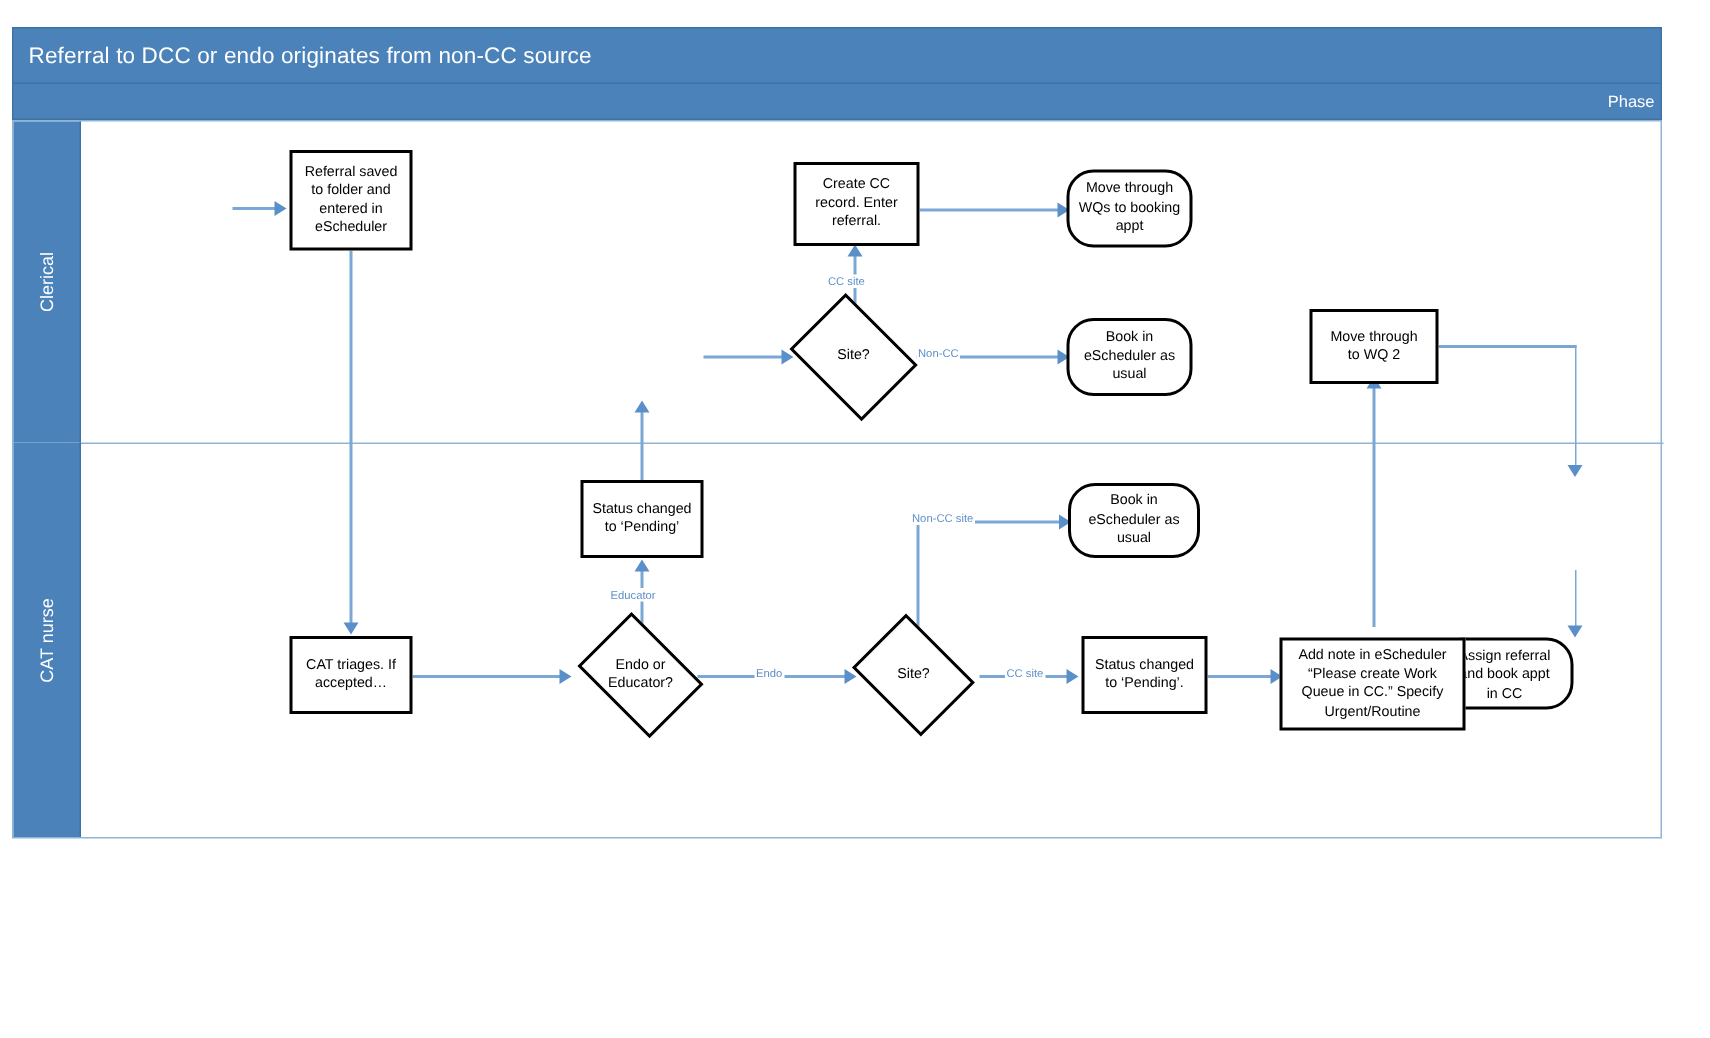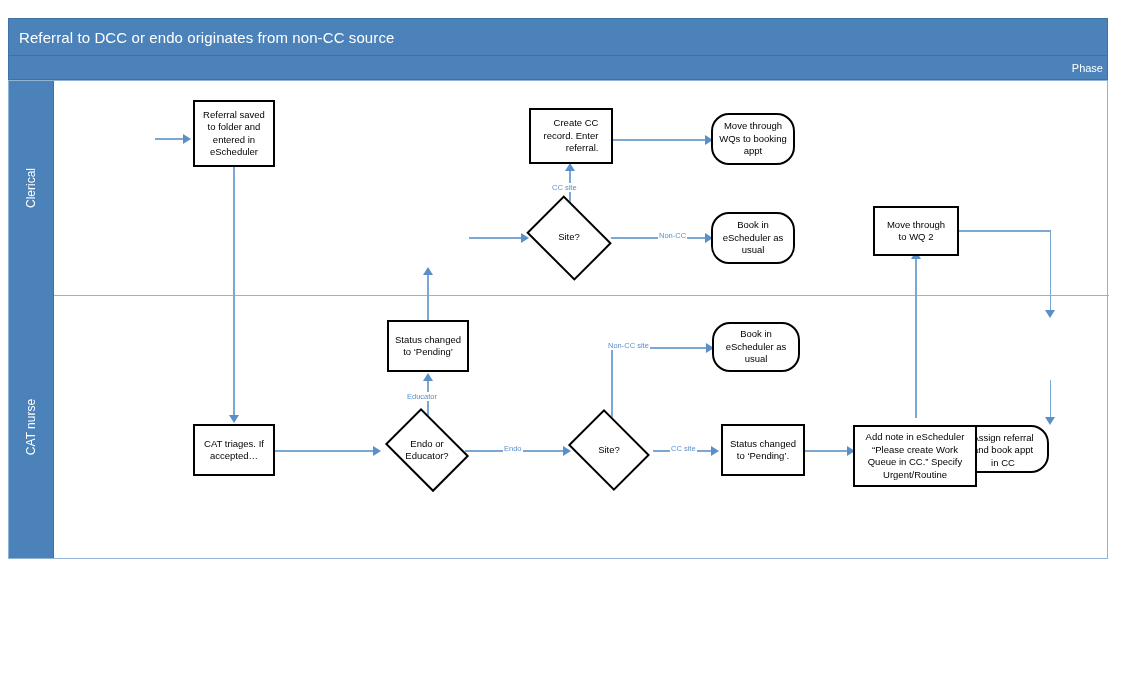--- a/index.html
+++ b/index.html
@@ -106,21 +106,21 @@
 
   <div class="conn h" style="left:469px;top:237px;width:58px;"></div>
   <div class="arr arr-r" style="left:521px;top:232.5px;"></div>
 
   <div class="conn v" style="left:569px;top:168px;height:38px;"></div>
   <div class="arr arr-u" style="left:565px;top:163px;"></div>
   <div class="elabel" style="left:551px;top:183px;">CC site</div>
 
   <div class="conn h" style="left:611px;top:237px;width:100px;"></div>
   <div class="arr arr-r" style="left:705px;top:232.5px;"></div>
-  <div class="elabel" style="left:658px;top:231px;">Non-CC</div>
+  <div class="elabel" style="left:611px;top:231px;">Non-CC</div>
 
   <div class="conn h" style="left:613px;top:139px;width:98px;"></div>
   <div class="arr arr-r" style="left:705px;top:134.5px;"></div>
 
   <div class="conn v" style="left:427px;top:272px;height:48px;"></div>
   <div class="arr arr-u" style="left:423px;top:267px;"></div>
 
   <div class="conn h" style="left:275px;top:450px;width:104px;"></div>
   <div class="arr arr-r" style="left:373px;top:445.5px;"></div>
 
@@ -155,21 +155,21 @@
   <div class="arr arr-d" style="left:1045px;top:417px;"></div>
 
 
   <div class="node" style="left:193px;top:100px;width:82px;height:67px;">
     <span class="node-txt">Referral saved
 to folder and
 entered in
 eScheduler</span>
   </div>
 
-  <div class="node" style="left:529px;top:108px;width:84px;height:56px;text-align:right;">
+  <div class="node" style="left:529px;top:108px;width:84px;height:56px;">
     <span class="node-txt">Create CC
 record. Enter
 referral.</span>
   </div>
 
   <div class="node term" style="left:711px;top:113px;width:84px;height:52px;">
     <span class="node-txt">Move through
 WQs to booking
 appt</span>
   </div>

